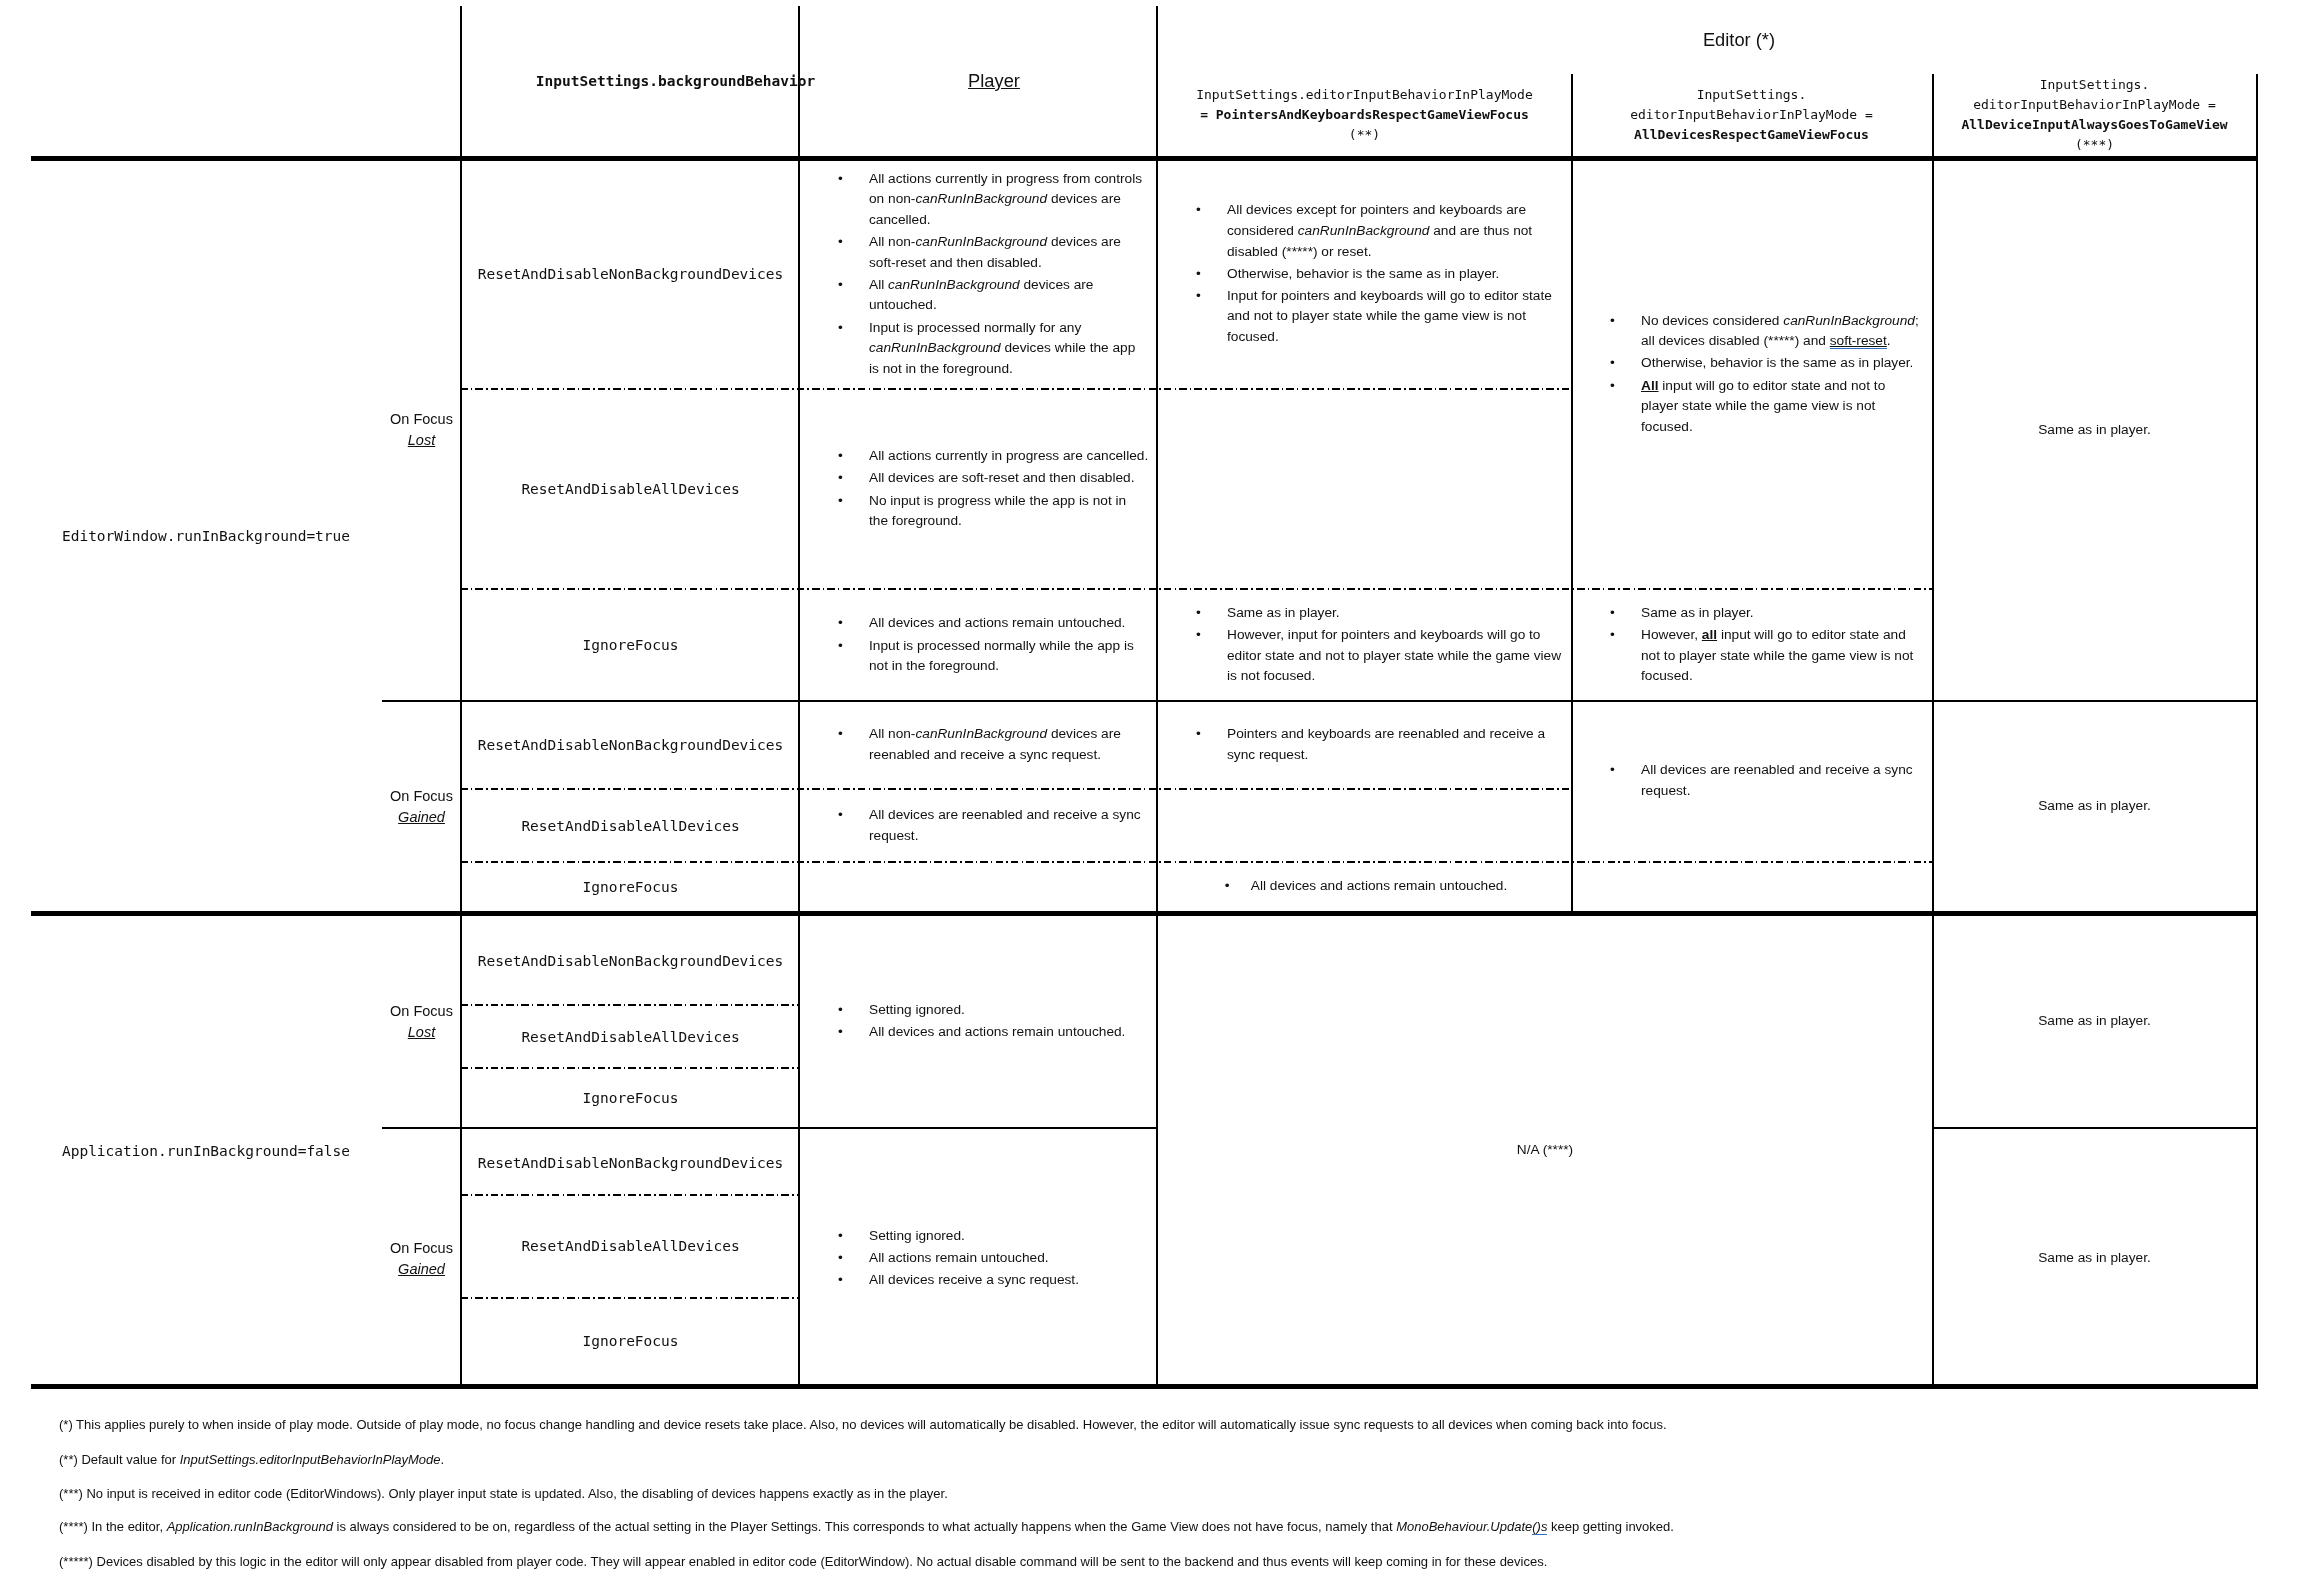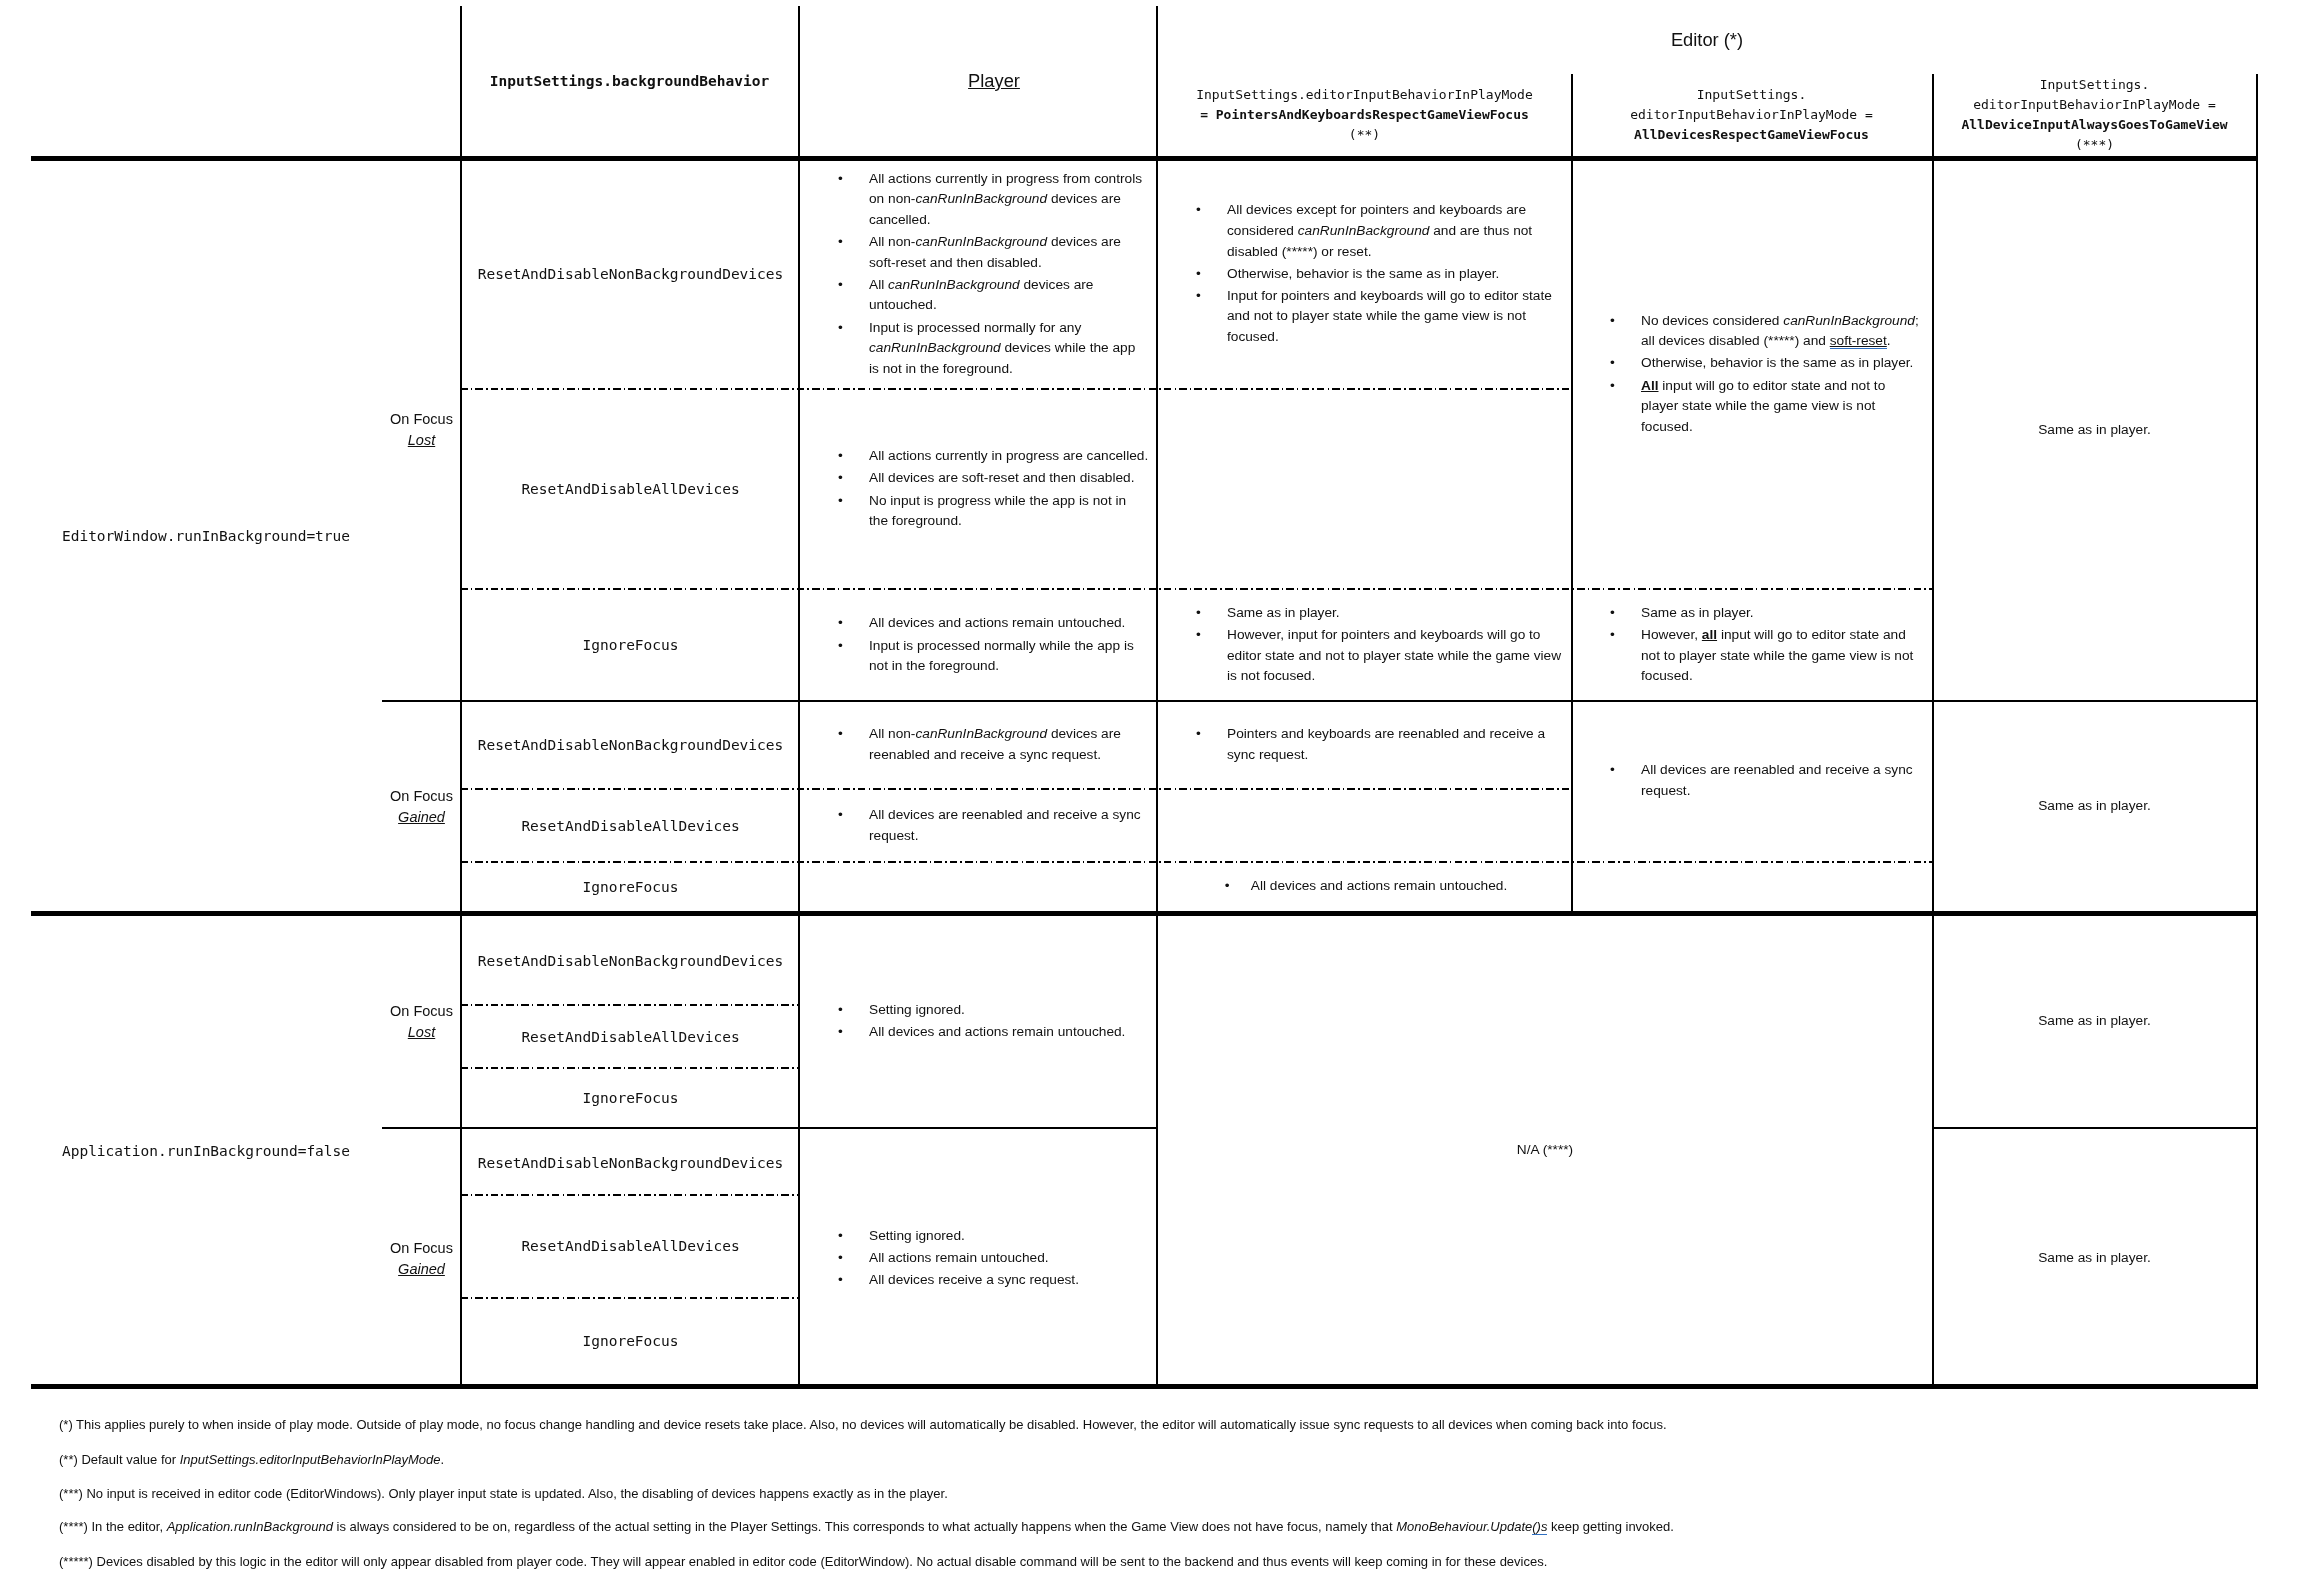--- a/index.html
+++ b/index.html
@@ -56,23 +56,23 @@
 
 <div class="hdash" style="left:460px;top:388px;width:1111px;"></div>
 <div class="hdash" style="left:460px;top:588px;width:1472px;"></div>
 <div class="hdash" style="left:460px;top:788px;width:1111px;"></div>
 <div class="hdash" style="left:460px;top:861px;width:1472px;"></div>
 <div class="hdash" style="left:460px;top:1004px;width:339px;"></div>
 <div class="hdash" style="left:460px;top:1067px;width:339px;"></div>
 <div class="hdash" style="left:460px;top:1194px;width:339px;"></div>
 <div class="hdash" style="left:460px;top:1297px;width:339px;"></div>
 
-<div class="cell ctr mono-b" style="left:461px;top:6.1px;width:337px;height:150px;">InputSettings.backgroundBehavior</div>
+<div class="cell ctr mono-b" style="left:461px;top:6.1px;width:337px;height:150px;padding-left:46px;">InputSettings.backgroundBehavior</div>
 <div class="cell ctr hdr-sans" style="left:800px;top:6.1px;width:388px;height:150px;text-decoration:underline;">Player</div>
-<div class="cell ctr hdr-sans" style="left:1158px;top:6.1px;width:1098px;height:68px;">Editor (*)</div>
+<div class="cell ctr hdr-sans" style="left:1158px;top:6.1px;width:1098px;height:68px;padding-left:32px;">Editor (*)</div>
 <div class="cell ctr subhdr" style="left:1158px;top:74px;width:413px;height:82px;">
     <div class="hline">InputSettings.editorInputBehaviorInPlayMode</div>
     <div class="hline"><span class="s-b">= PointersAndKeyboardsRespectGameViewFocus</span></div>
     <div class="hline">(**)</div>
   </div>
 <div class="cell ctr subhdr" style="left:1572px;top:74px;width:359px;height:82px;">
     <div class="hline">InputSettings.</div>
     <div class="hline">editorInputBehaviorInPlayMode =</div>
     <div class="hline"><span class="s-b">AllDevicesRespectGameViewFocus</span></div>
   </div>

